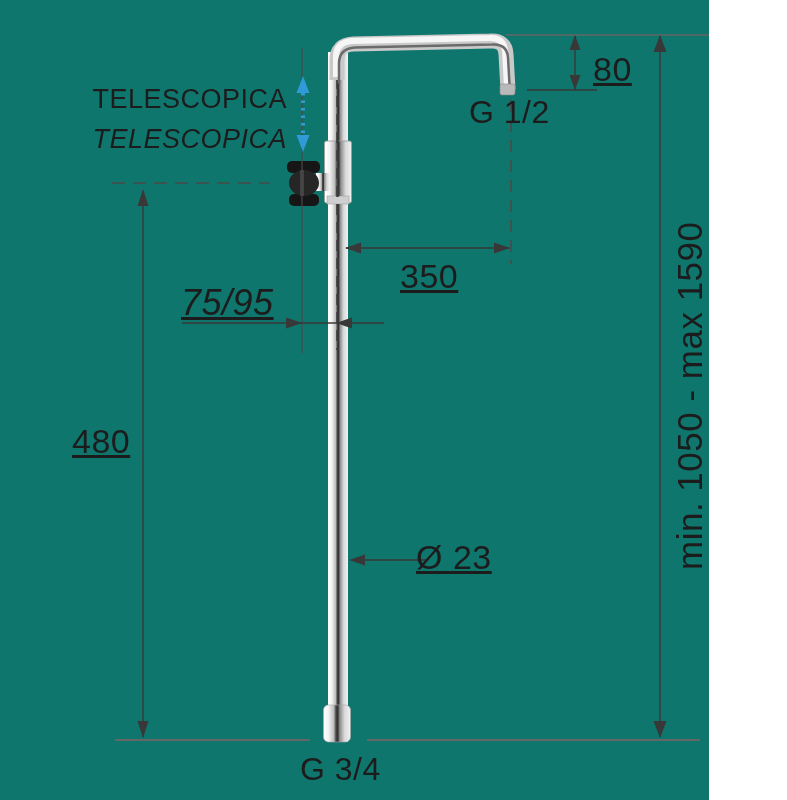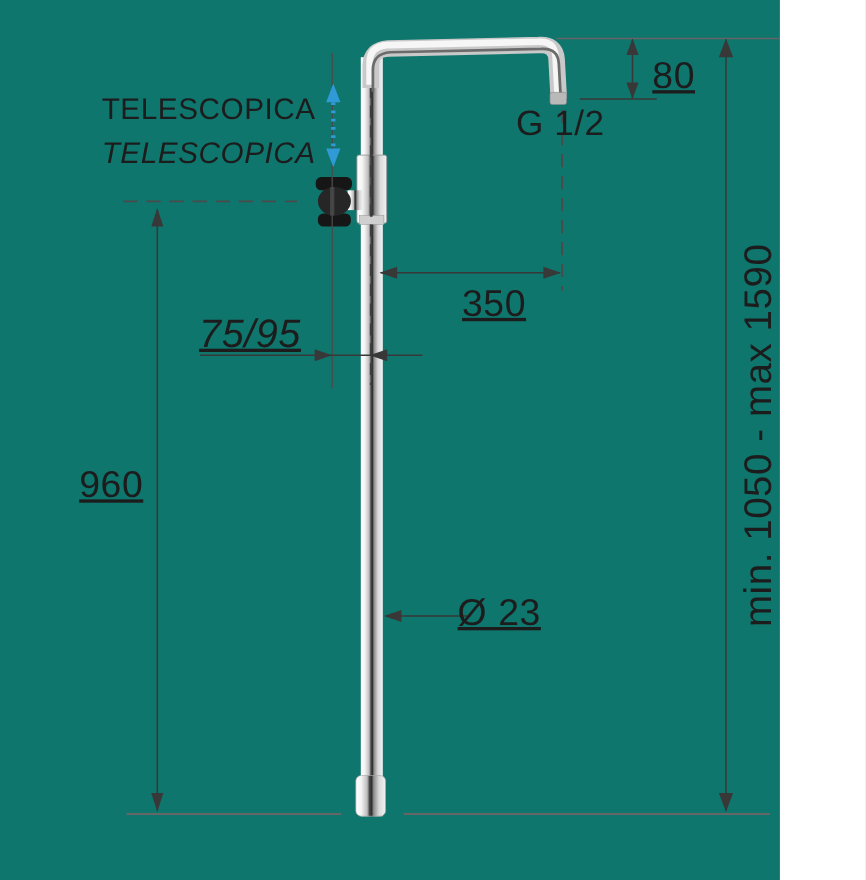--- a/index.html
+++ b/index.html
@@ -132,24 +132,25 @@
 
   <div class="title-block">
     <div class="title-line1">TELESCOPICA</div>
     <div class="title-line2">TELESCOPICA</div>
   </div>
 
   <div class="lbl thread" style="left:421px;top:96px;margin-left:48px;">G 1/2</div>
 
   <div class="lbl num" style="left:593px;top:52px;">80</div>
 
-  <div class="lbl num" style="left:420px;top:259px;">350</div>
+  <div class="lbl num" style="left:400px;top:259px;">350</div>
 
   <div class="lbl italic" style="left:181px;top:285px;font-size:36px;">75/95</div>
 
-  <div class="lbl num" style="left:72px;top:424px;">960</div>
+  <div class="lbl num" style="left:72px;top:424px;">480</div>
 
   <div class="lbl rot" style="left:672px;top:570px;">min. 1050 - max 1590</div>
 
   <div class="lbl num" style="left:416px;top:540px;">Ø 23</div>
 
+  <div class="lbl thread" style="left:300px;top:753px;">G 3/4</div>
 
 </div>
 
 </body></html>

